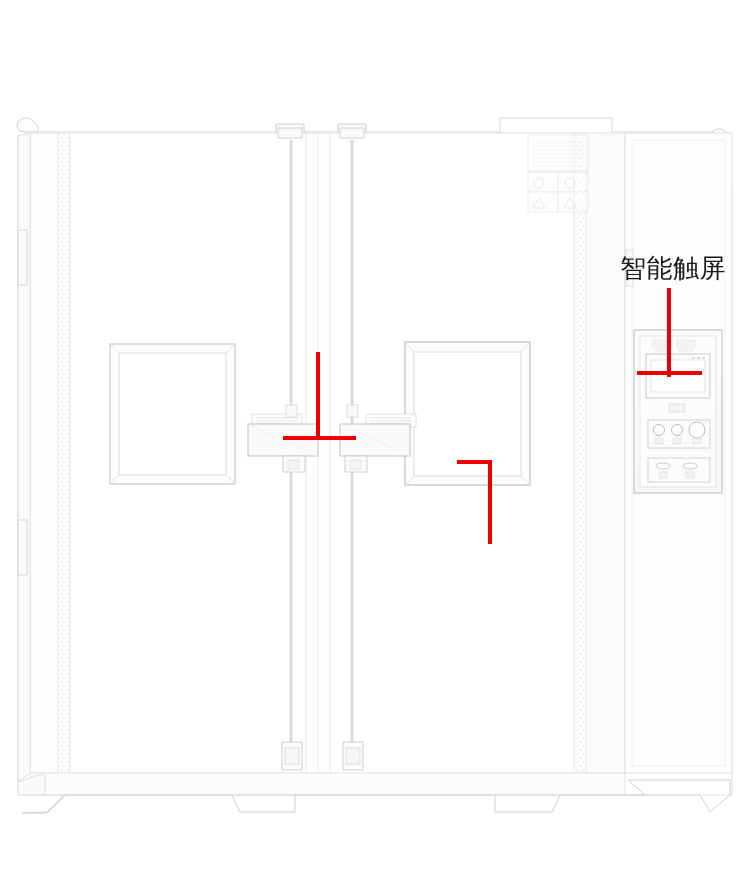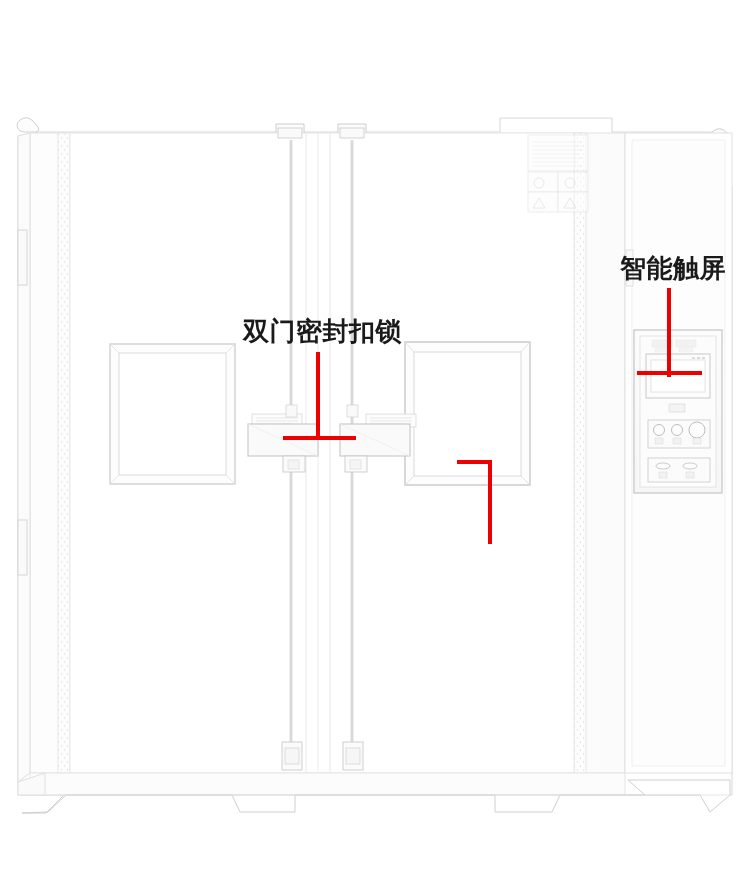--- a/index.html
+++ b/index.html
@@ -25,21 +25,21 @@
     left: 0;
     top: 0;
     width: 750px;
     height: 895px;
   }
 
   
   .callout-label {
     position: absolute;
     color: #1a1a1a;
-    font-weight: bold;
+    font-weight: normal;
     letter-spacing: 0.5px;
     white-space: nowrap;
     line-height: 1;
   }
   .leader {
     position: absolute;
     background: #ee0000;
   }
   .leader-v { width: 4px; }
   .leader-h { height: 4px; }
@@ -254,21 +254,20 @@
       <path d="M30,773 L625,773 L625,795 L30,795 Z" fill="#fcfcfc" stroke="#e4e4e4" stroke-width="1"></path>
       <path d="M18,782 L45,773 L45,795 L18,795 Z" fill="#fafafa" stroke="#e0e0e0" stroke-width="1"></path>
       <path d="M22,813 L46,813 L64,795 L625,795 L645,795 L628,780 L730,780 L730,795 L710,812 L700,795
                L560,795 L552,812 L495,812 L495,795 L295,795 L295,812 L240,812 L232,795 L66,795 L48,812 Z" fill="#ffffff" stroke="#cfcfcf" stroke-width="1"></path>
       <line x1="22" y1="795" x2="730" y2="795" stroke="#e6e6e6" stroke-width="1"></line>
     </g>
   </svg>
 
   <div class="leader leader-v" style="left:316px; top:352px; height:88px;"></div>
   <div class="leader leader-h" style="left:283px; top:436px; width:73px;"></div>
-  <div class="callout-label" id="label-latch">双门密封扣锁</div>
 
   <div class="leader leader-h" style="left:457px; top:460px; width:35px;"></div>
   <div class="leader leader-v" style="left:488px; top:460px; height:84px;"></div>
 
   <div class="leader leader-v" style="left:667px; top:288px; height:89px;"></div>
   <div class="leader leader-h" style="left:637px; top:371px; width:65px;"></div>
   <div class="callout-label" id="label-screen">智能触屏</div>
 
 </div>
 

